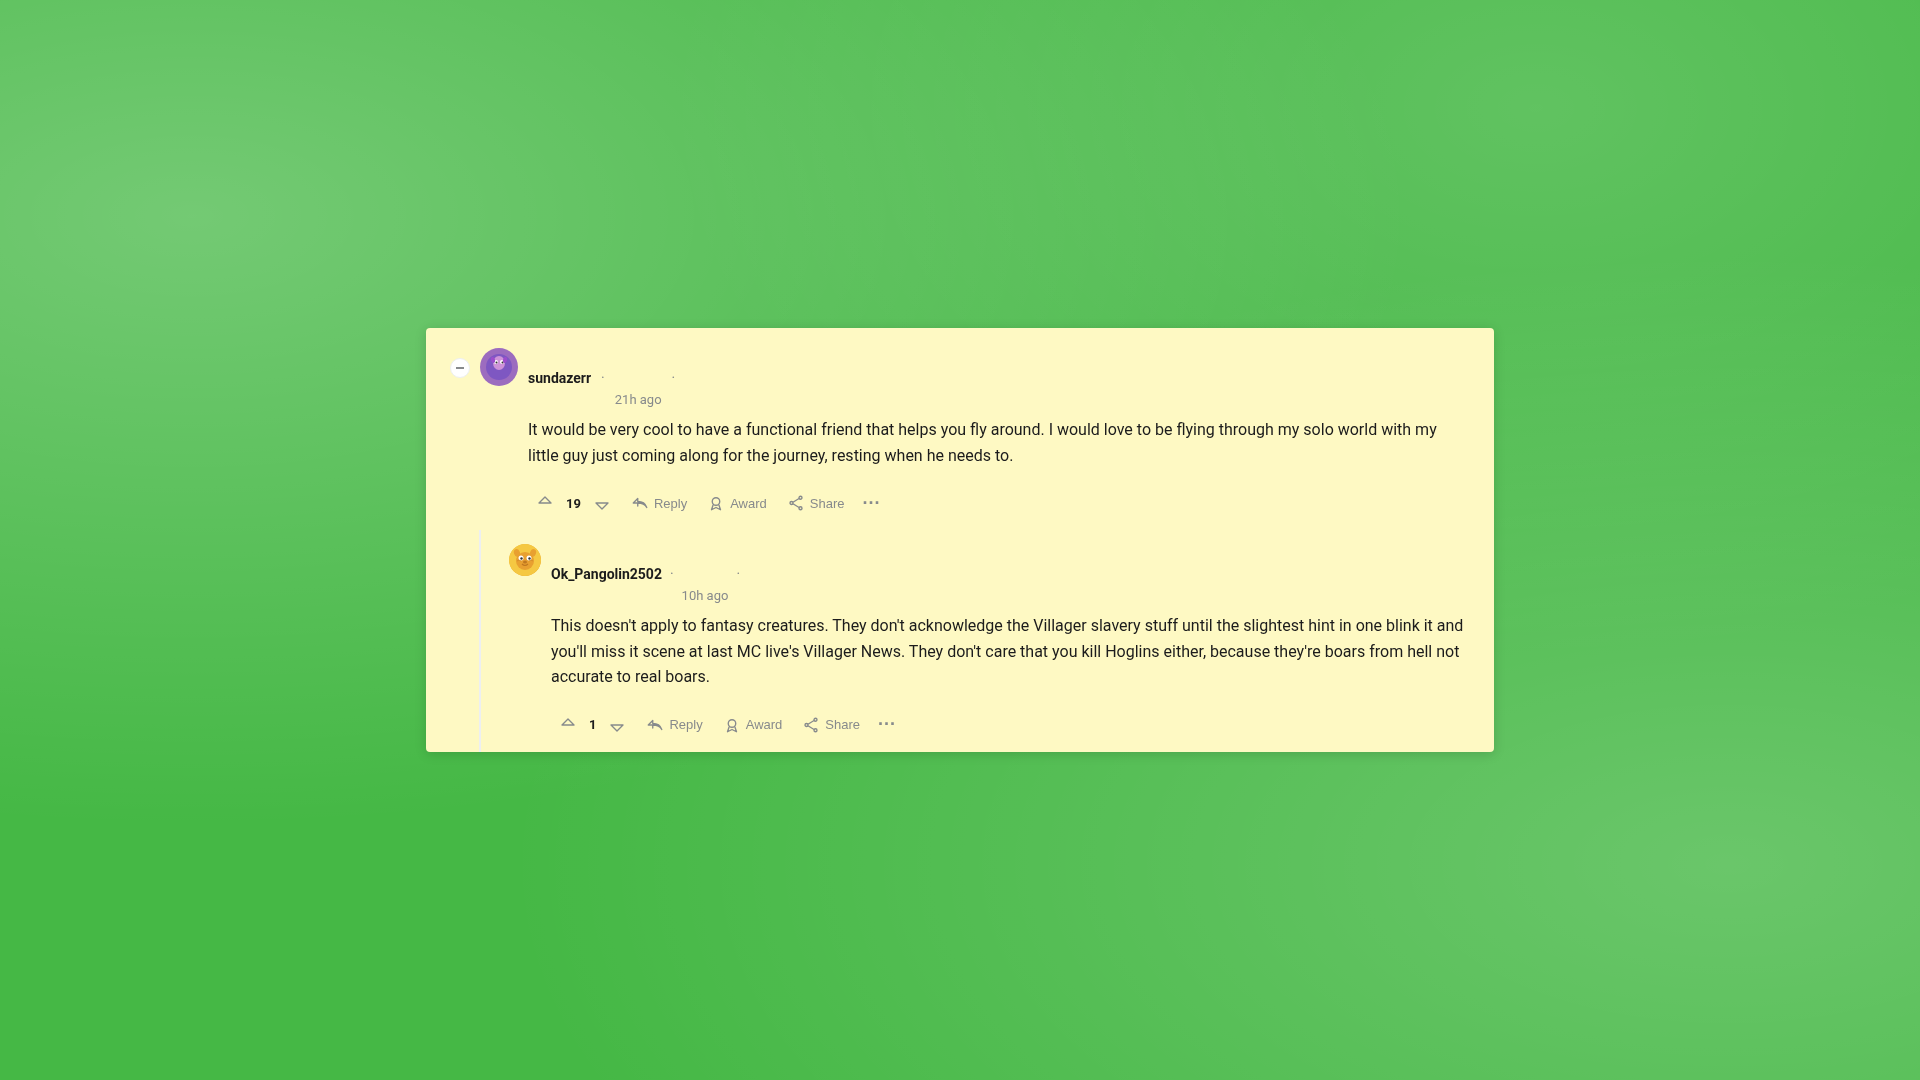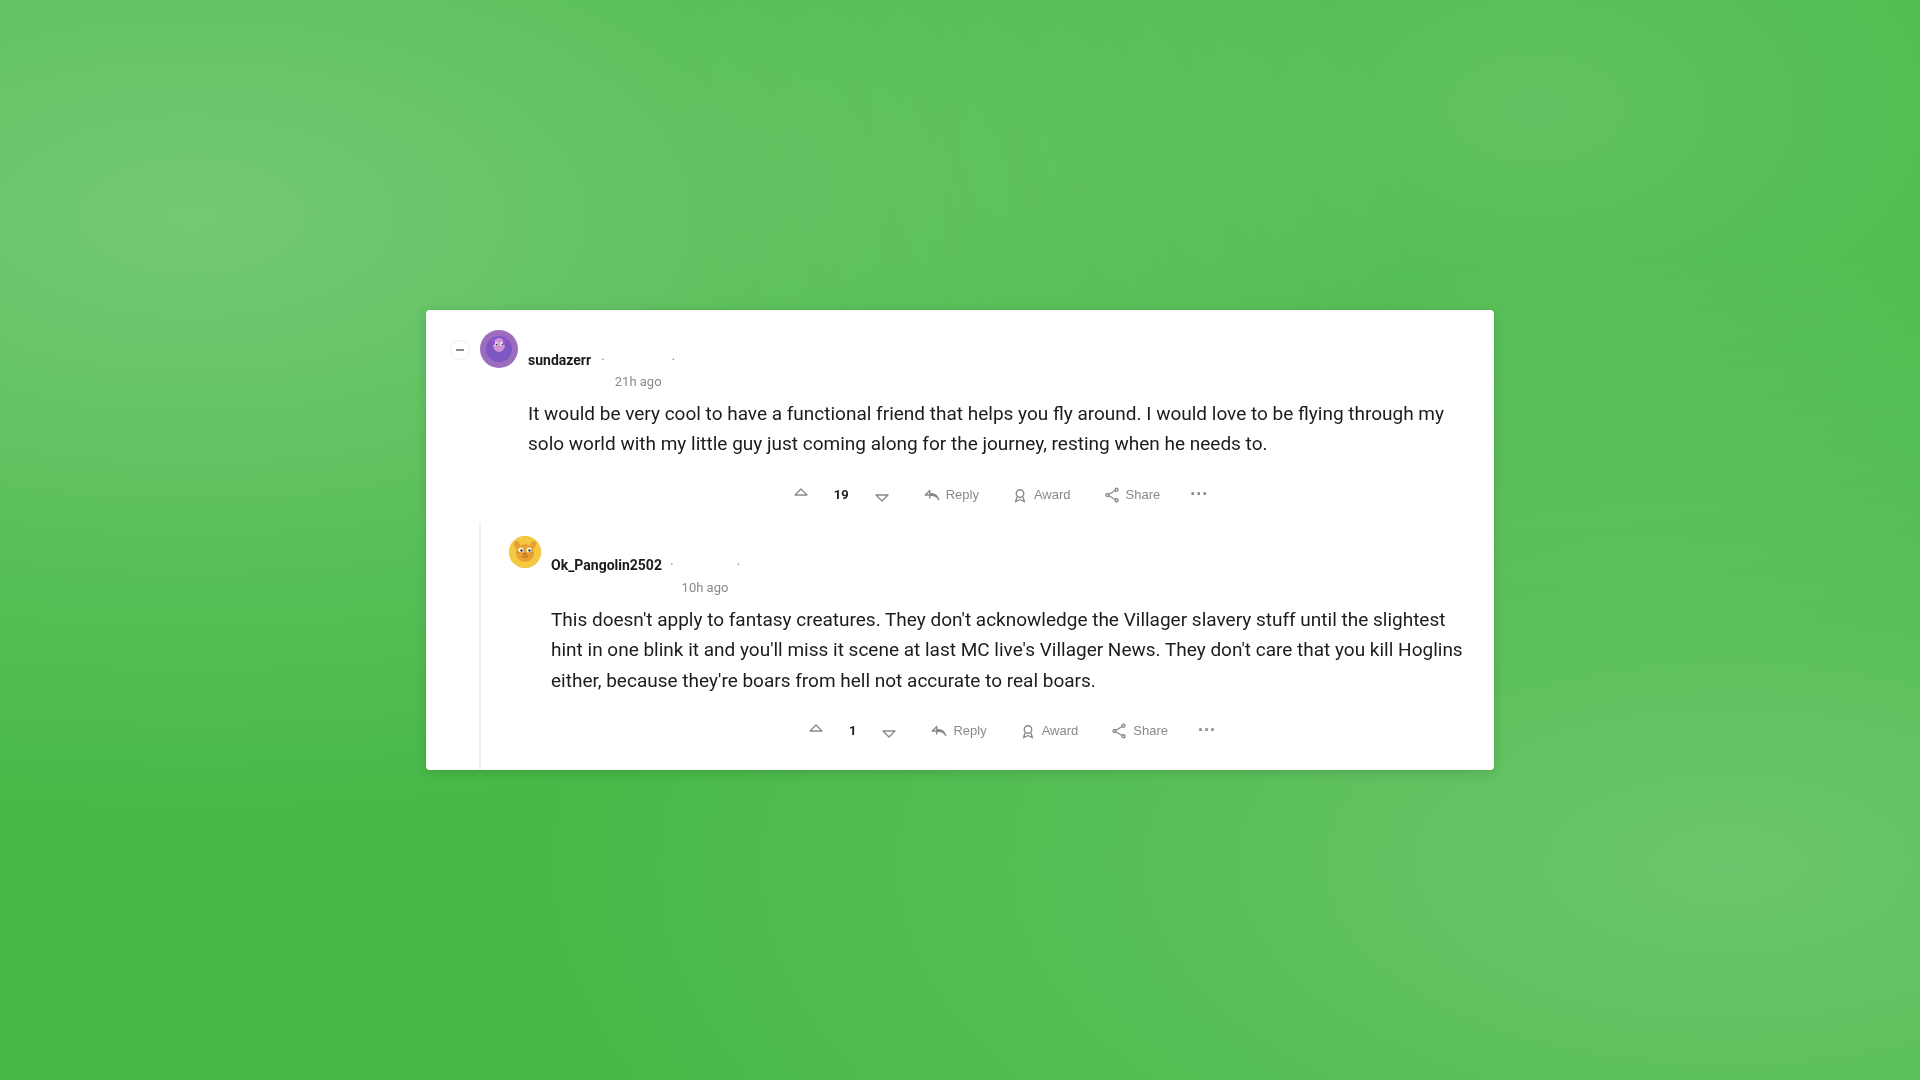--- a/index.html
+++ b/index.html
@@ -21,21 +21,21 @@
       inset: 0;
       background:
         radial-gradient(ellipse at 10% 20%, rgba(255,255,255,0.25) 0%, transparent 50%),
         radial-gradient(ellipse at 90% 80%, rgba(255,255,255,0.2) 0%, transparent 50%),
         radial-gradient(ellipse at 80% 10%, rgba(255,255,255,0.15) 0%, transparent 40%);
       background-color: #45b845;
     }
 
     .comment-card {
       position: relative;
-      background: #ffffff;
+      background: #fef9c3;
       border-radius: 4px;
       width: 1068px;
       padding: 20px 24px 0 24px;
       box-shadow: 0 2px 12px rgba(0,0,0,0.15);
       overflow: hidden;
     }
 
     
     .comment-top {
       display: flex;
@@ -81,45 +81,44 @@
       font-size: 14px;
     }
 
     .timestamp {
       color: #878a8c;
       font-size: 13px;
       margin-top: 44px;
     }
 
     .comment-text {
-      font-size: 19px;
+      font-size: 16px;
       line-height: 1.6;
       color: #1c1c1c;
       margin-bottom: 10px;
     }
 
     .comment-text p + p {
       margin-top: 12px;
     }
 
     .thread-line {
       width: 2px;
       background: #edeff1;
       margin-right: 28px;
       flex-shrink: 0;
     }
 
     
     .action-bar {
       display: flex;
       align-items: center;
-      gap: 16px;
+      gap: 4px;
       padding: 10px 0 12px 0;
       margin-left: 48px;
-      justify-content: center;
     }
 
     .action-btn {
       display: flex;
       align-items: center;
       gap: 5px;
       padding: 6px 8px;
       border-radius: 20px;
       border: none;
       background: transparent;
@@ -279,21 +278,21 @@
 
           <button class="more-btn">···</button>
         </div>
       </div>
     </div>
   </div>
 
   <div style="display:flex; margin-left:29px;">
     <div class="thread-line"></div>
 
-    <div style="flex:1; padding-bottom: 12px;">
+    <div style="flex:1; padding-bottom: 0;">
       <div style="display:flex; align-items:flex-start; gap:10px; padding-top:14px;">
 
         <div class="pangolin-avatar-inner" style="width:32px;height:32px;border-radius:50%;overflow:hidden;flex-shrink:0;">
           <svg width="32" height="32" viewBox="0 0 32 32">
             <circle cx="16" cy="16" r="16" fill="#f5c842"></circle>
 
             <ellipse cx="16" cy="17" rx="9" ry="9" fill="#e8a030"></ellipse>
 
             <ellipse cx="8" cy="9" rx="3" ry="4" fill="#e8a030" transform="rotate(-20 8 9)"></ellipse>
             <ellipse cx="24" cy="9" rx="3" ry="4" fill="#e8a030" transform="rotate(20 24 9)"></ellipse>

